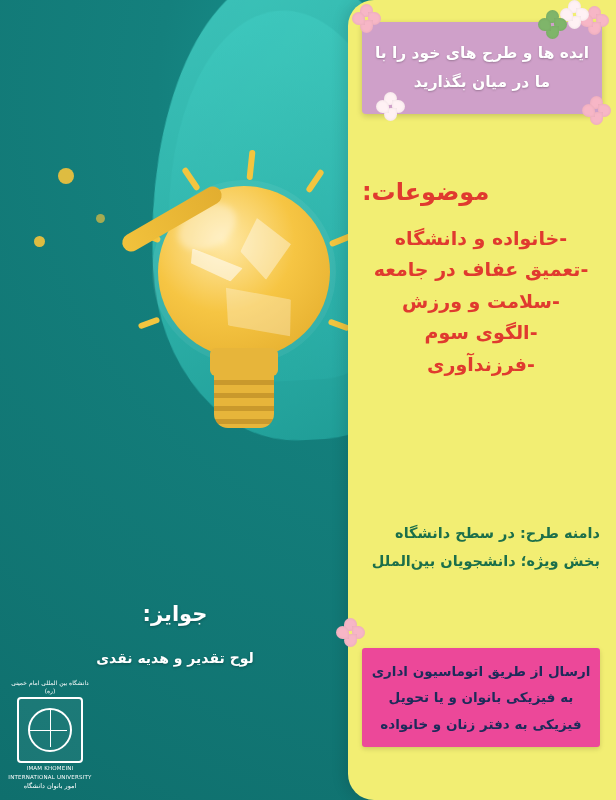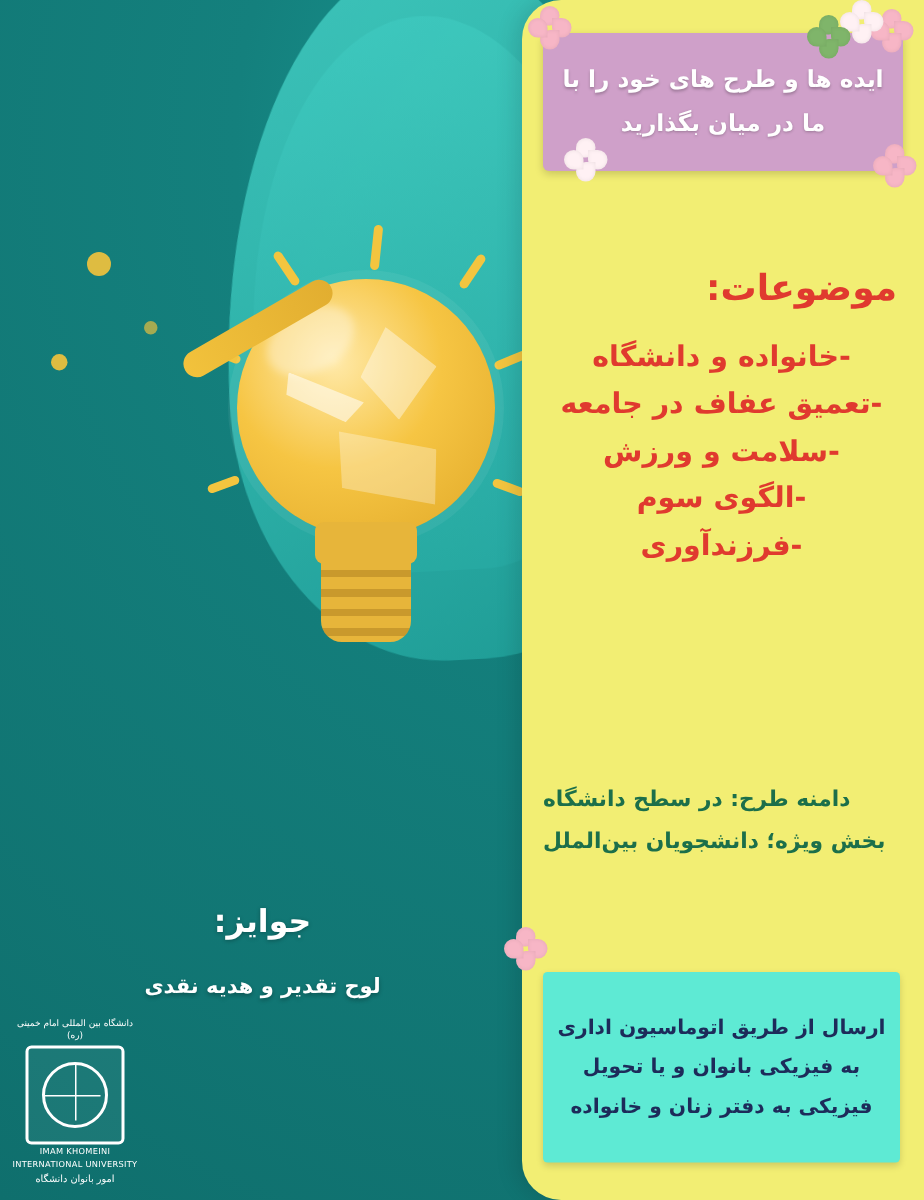--- a/index.html
+++ b/index.html
@@ -104,37 +104,37 @@
     background:#f7b6c6;box-shadow:inset 0 0 3px rgba(0,0,0,.08);
   }
   .fl span:nth-child(1){left:8px;top:0;transform:rotate(0deg);}
   .fl span:nth-child(2){left:16px;top:8px;transform:rotate(90deg);}
   .fl span:nth-child(3){left:8px;top:16px;transform:rotate(180deg);}
   .fl span:nth-child(4){left:0;top:8px;transform:rotate(270deg);}
   .fl.green span{background:#7fb56a;}
   .fl.white span{background:#fff1f4;}
 
   .sect-title{
-    position:absolute;right:18px;top:178px;width:236px;text-align:right;
+    position:absolute;right:18px;top:178px;width:236px;text-align:left;
     color:#e03a2f;font-size:24px;font-weight:bold;
   }
   .topics{
     position:absolute;right:16px;top:222px;width:238px;
     text-align:center;color:#e03a2f;font-size:19px;font-weight:bold;line-height:1.55;
   }
   .topics div{margin:2px 0;}
 
   .scope{
-    position:absolute;right:16px;top:520px;width:238px;text-align:left;
+    position:absolute;right:16px;top:520px;width:238px;text-align:right;
     color:#1c6f4a;font-size:14.5px;font-weight:bold;line-height:1.9;
   }
 
   .submit-box{
     position:absolute;right:16px;top:648px;width:238px;
-    background:#5eead4;border-radius:3px;padding:24px 8px;box-sizing:border-box;
+    background:#ec4899;border-radius:3px;padding:10px 8px;box-sizing:border-box;
     color:#1d2b5a;font-size:13.5px;line-height:1.95;text-align:center;font-weight:bold;
     box-shadow:0 2px 5px rgba(0,0,0,.15);
   }
 
   
   .prize{
     position:absolute;left:10px;top:596px;width:330px;text-align:center;
     color:#ffffff;font-weight:bold;line-height:1.75;
     text-shadow:0 1px 3px rgba(0,0,0,.3);
   }

